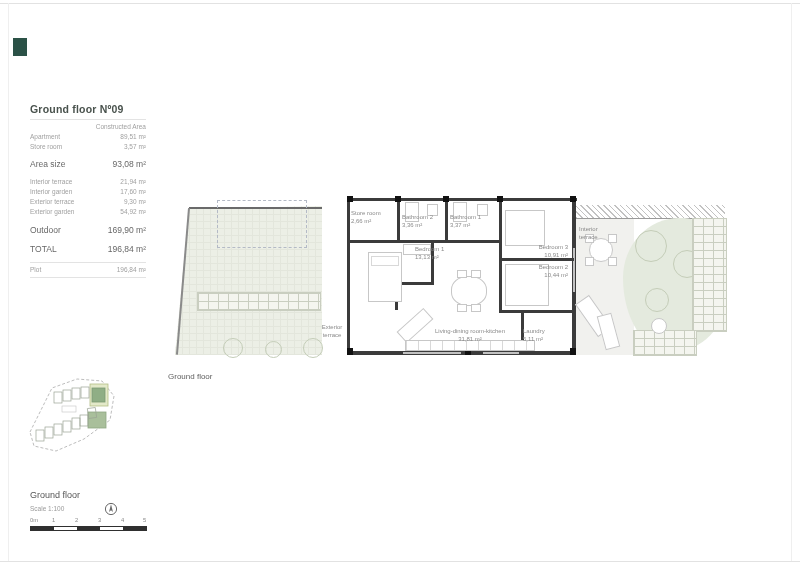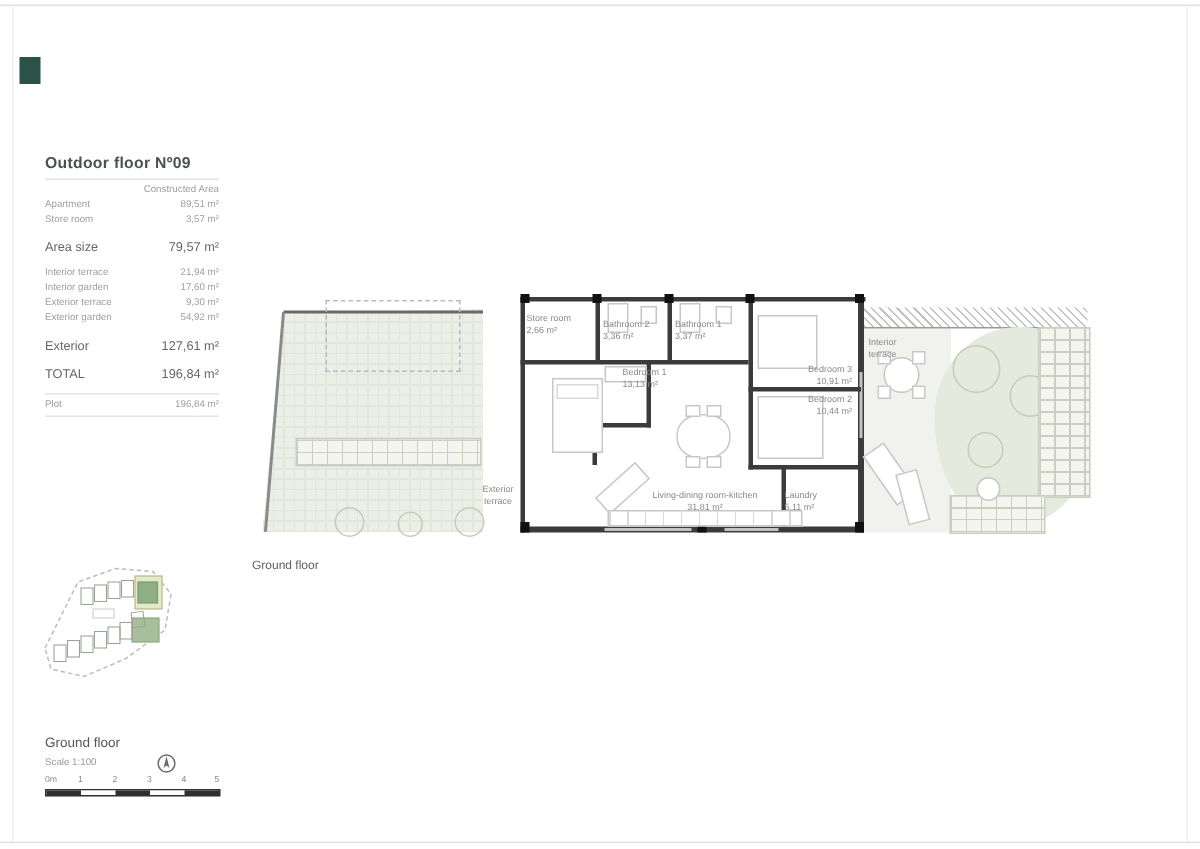--- a/index.html
+++ b/index.html
@@ -74,58 +74,58 @@
 <body>
 
 <div class="hairline" style="left:0;top:3px;width:800px;height:1px;"></div>
 <div class="hairline" style="left:0;top:561px;width:800px;height:1px;"></div>
 <div class="hairline" style="left:8px;top:3px;width:1px;height:558px;background:#efefef;"></div>
 <div class="hairline" style="left:791px;top:3px;width:1px;height:558px;background:#efefef;"></div>
 
 <div class="logo" style="background:#2b5247;"></div>
 
 <div class="atable">
-  <div class="title">Outdoor floor Nº09</div>
+  <div class="title">Ground floor Nº09</div>
   <div class="rule"></div>
   <div class="thead">Constructed Area</div>
 
   <div class="trow sm">
     <span>Apartment</span>
       <span>89,51 m²</span>
   </div>
   <div class="trow sm">
     <span>Store room</span>
       <span>3,57 m²</span>
   </div>
 
   <div class="trow em">
     <span>Area size</span>
-      <span>79,57 m²</span>
+      <span>93,08 m²</span>
   </div>
 
   <div class="trow sm">
     <span>Interior terrace</span>
       <span>21,94 m²</span>
   </div>
   <div class="trow sm">
     <span>Interior garden</span>
       <span>17,60 m²</span>
   </div>
   <div class="trow sm">
     <span>Exterior terrace</span>
       <span>9,30 m²</span>
   </div>
   <div class="trow sm">
     <span>Exterior garden</span>
       <span>54,92 m²</span>
   </div>
 
   <div class="trow em">
-    <span>Exterior</span>
-      <span>127,61 m²</span>
+    <span>Outdoor</span>
+      <span>169,90 m²</span>
   </div>
 
   <div class="trow em">
     <span>TOTAL</span>
       <span>196,84 m²</span>
   </div>
 
   <div class="rule"></div>
   <div class="trow sm">
     <span>Plot</span>

